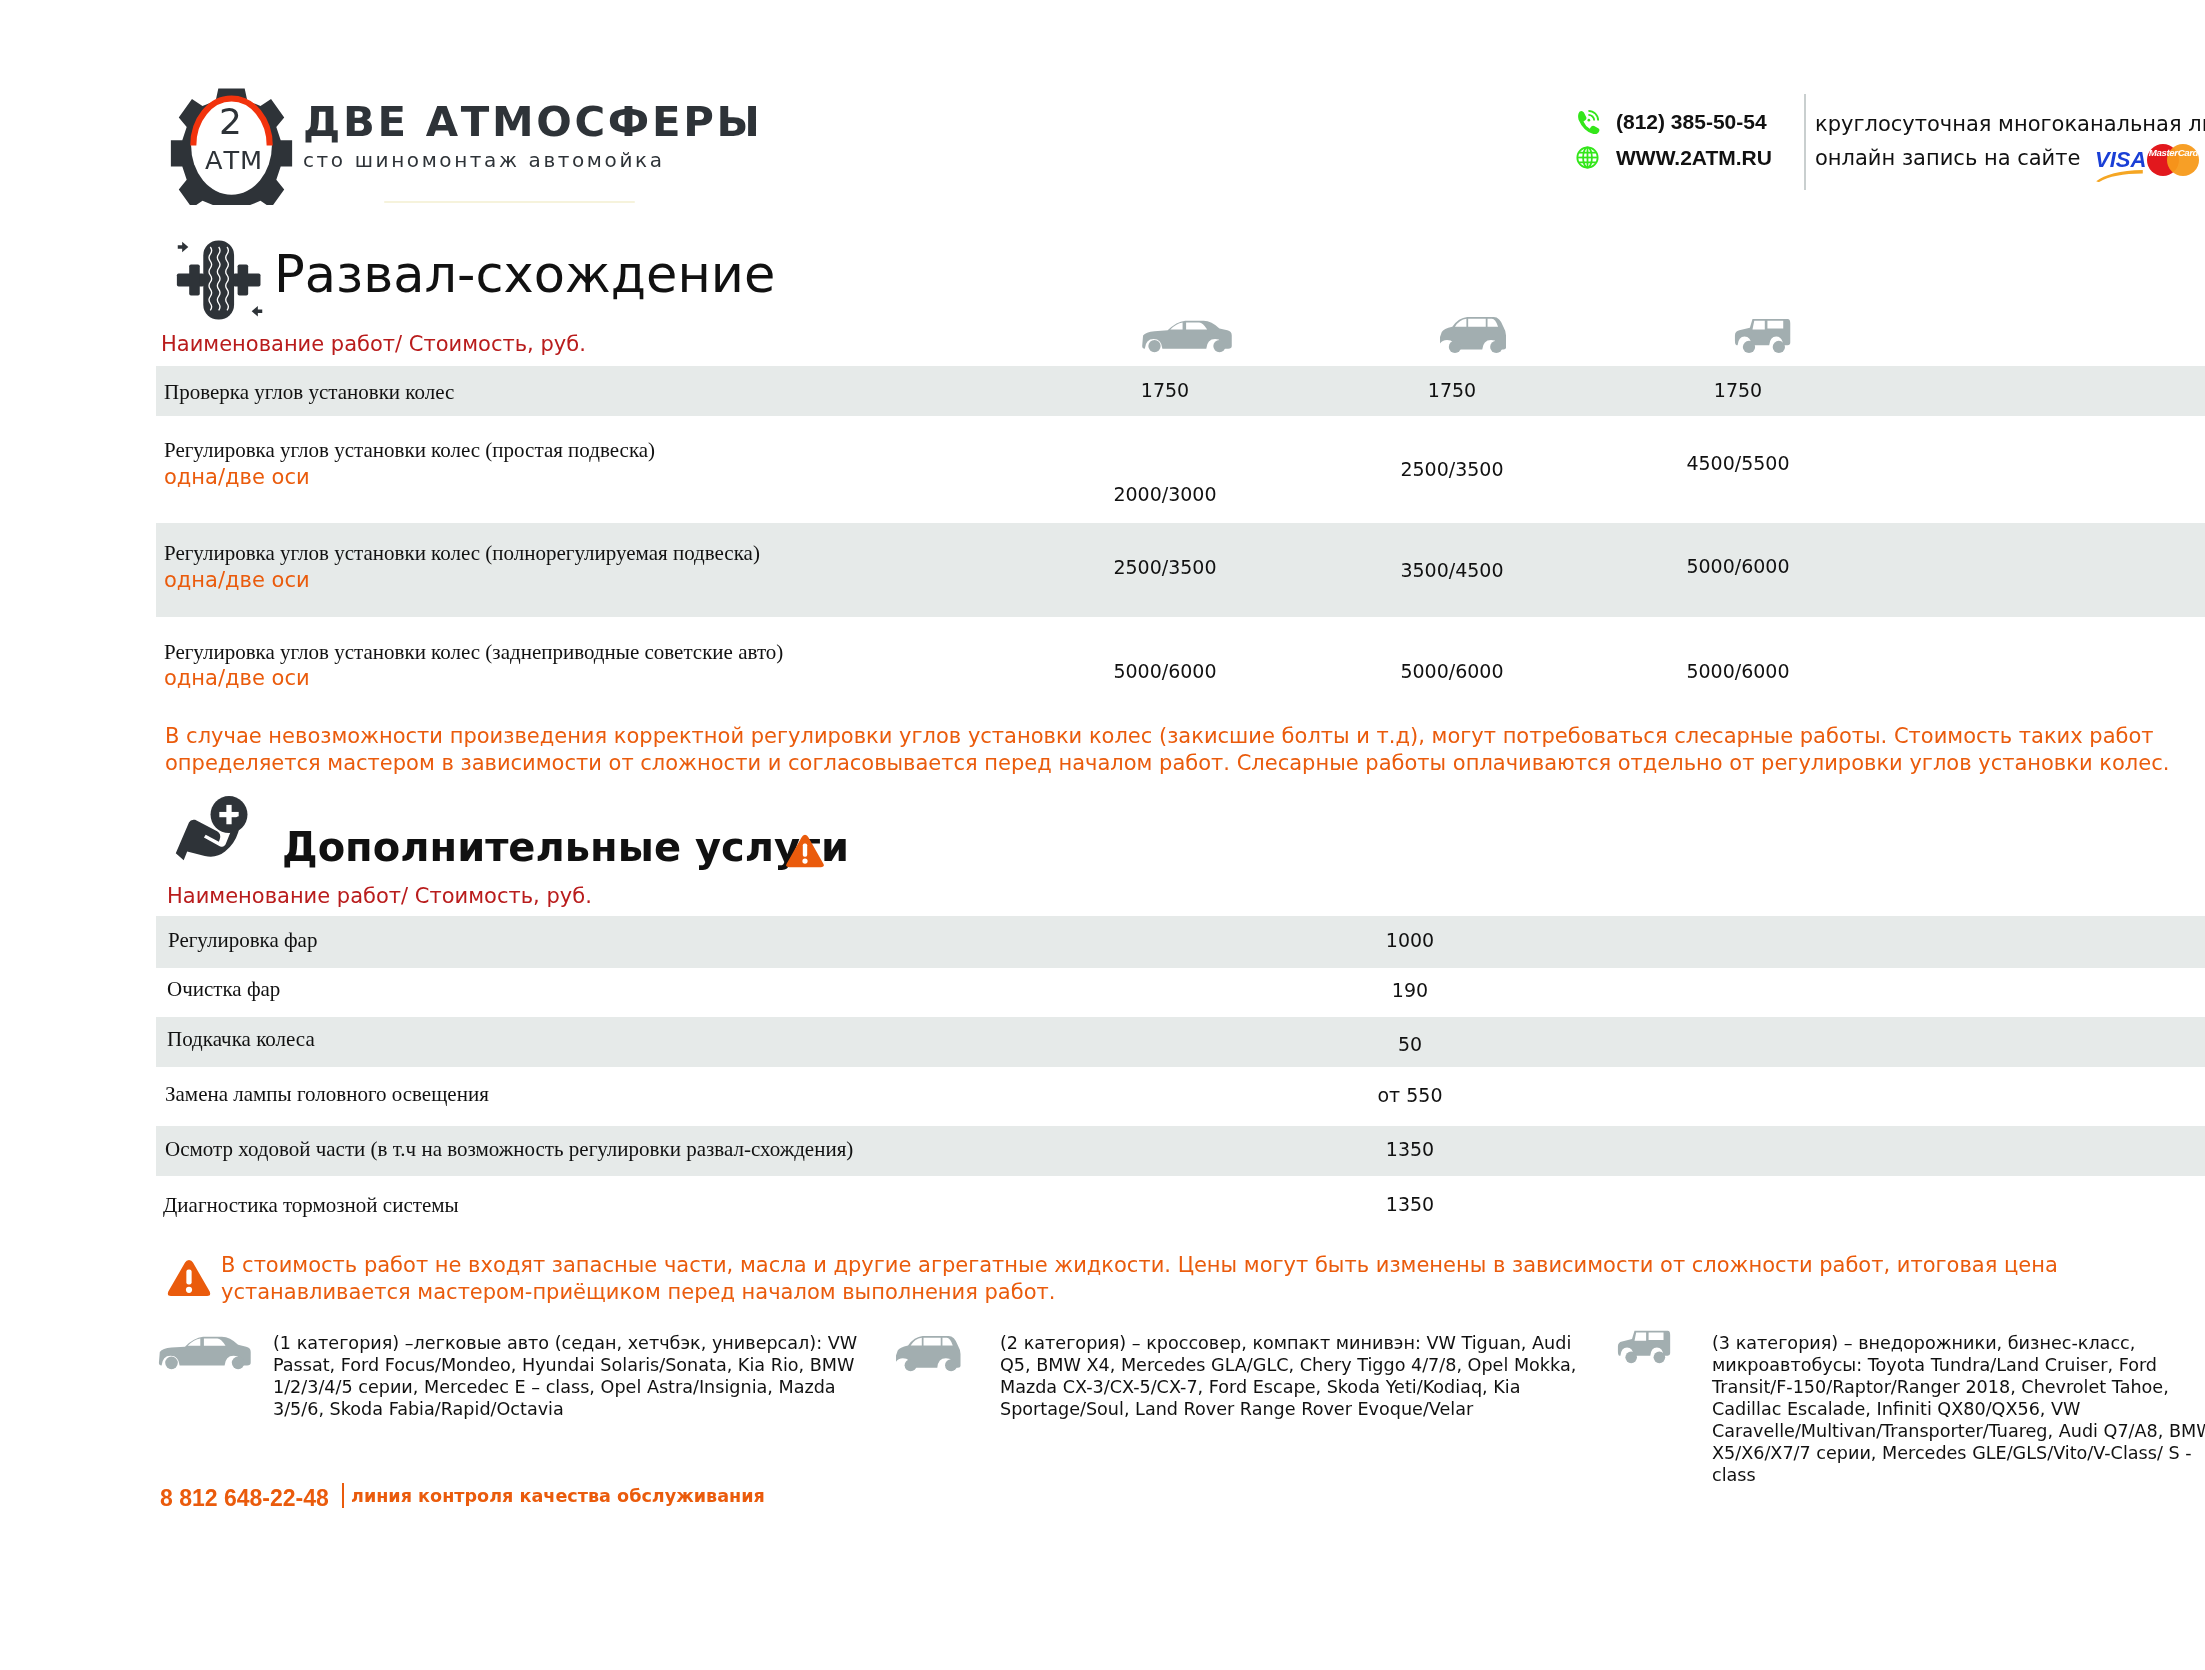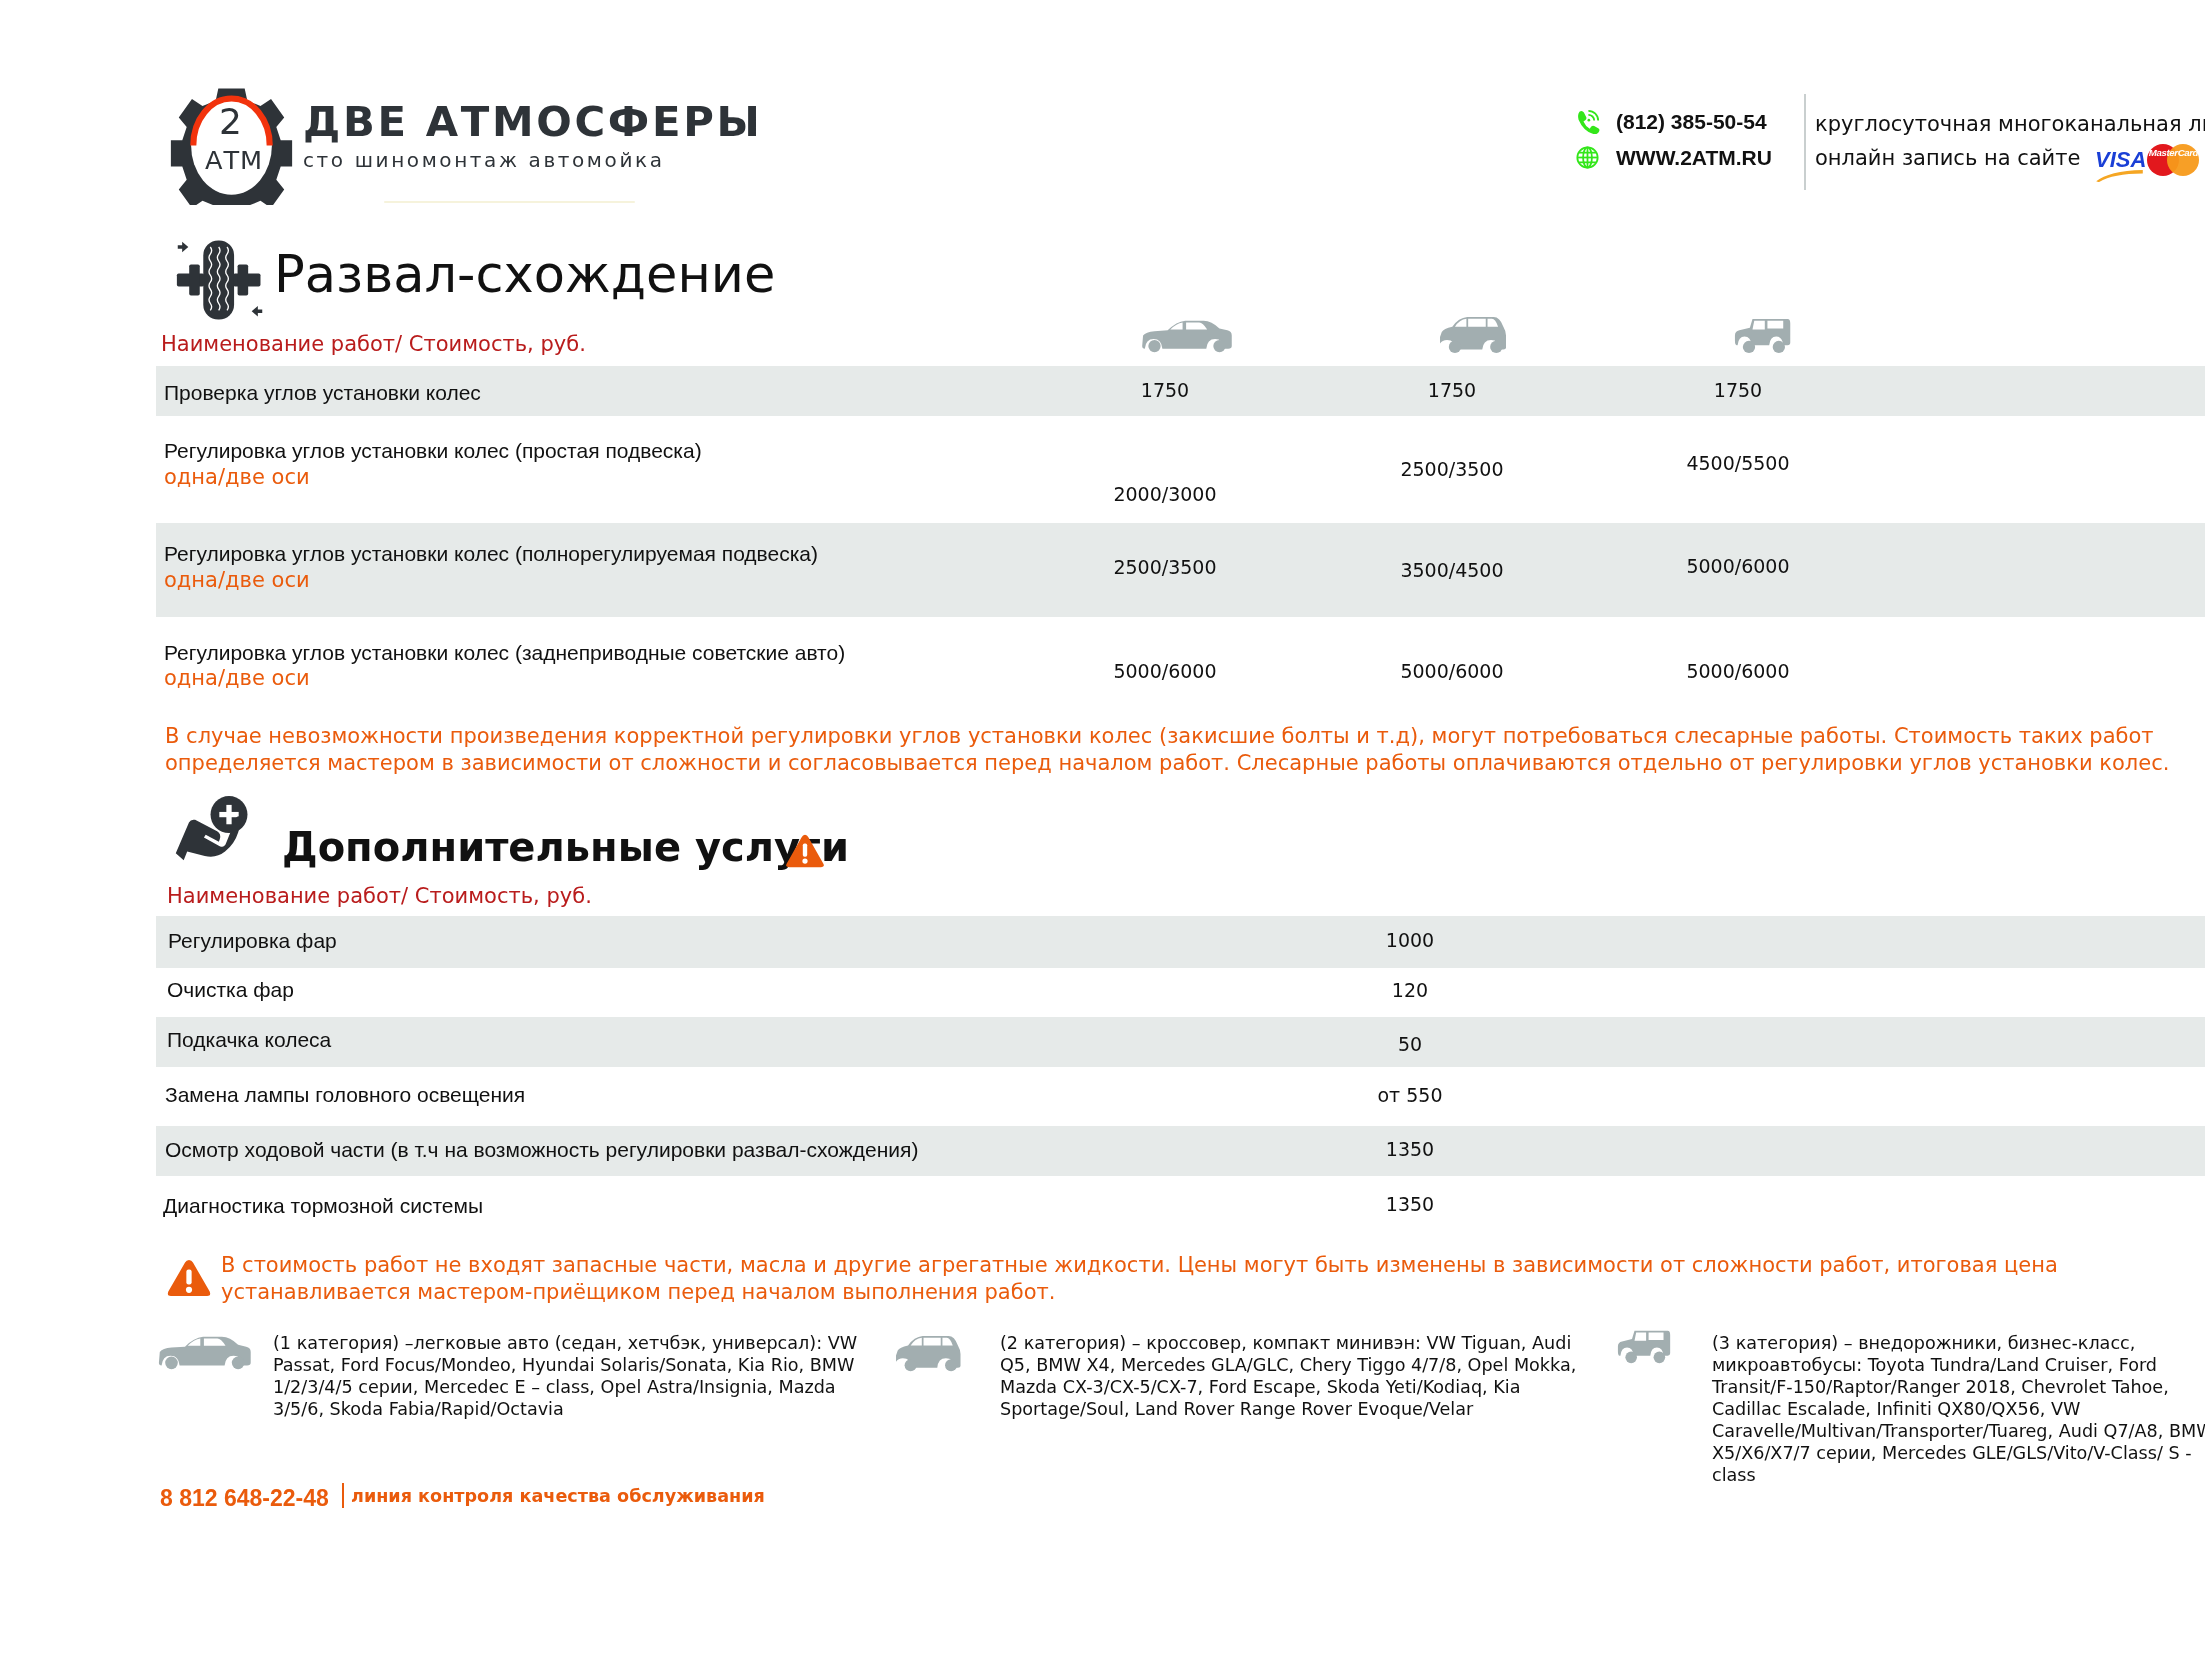--- a/index.html
+++ b/index.html
@@ -17,21 +17,21 @@
 
   .contact { font-family:"Liberation Sans",sans-serif; font-weight:bold; font-size:21px; color:#111; line-height:1; }
   .contact-note { font-family:"DejaVu Sans","Liberation Sans",sans-serif; font-size:21px; color:#111; line-height:1; }
   .vdivider { left:1804px; top:94px; width:1.8px; height:96px; background:#c9cfcf; }
 
   
   .h1 { font-family:"DejaVu Sans","Liberation Sans",sans-serif; font-size:51px; color:#111; line-height:1; }
   .h2 { font-family:"DejaVu Sans","Liberation Sans",sans-serif; font-weight:bold; font-size:40px; color:#111; line-height:1; }
   .colhead { font-family:"DejaVu Sans","Liberation Sans",sans-serif; font-size:21px; color:#b91c1c; line-height:1; }
 
-  .cell { font-family:Liberation Sans, sans-serif; font-size:21px; color:#111; line-height:1; white-space:nowrap; }
+  .cell { font-family:Liberation Serif, serif; font-size:21px; color:#111; line-height:1; white-space:nowrap; }
   .sub { font-family:"DejaVu Sans","Liberation Sans",sans-serif; font-size:21px; color:#ea5b0c; line-height:1; white-space:nowrap; }
   .val { font-family:"DejaVu Sans","Liberation Sans",sans-serif; font-size:19px; color:#111; line-height:1; text-align:center; width:176px; white-space:nowrap; }
   .note { font-family:"DejaVu Sans","Liberation Sans",sans-serif; font-size:21px; color:#ea5b0c; line-height:26.5px; }
 
   .legend { font-family:"DejaVu Sans","Liberation Sans",sans-serif; font-size:17.6px; color:#111; line-height:22px; }
   .footer-phone { font-family:"Liberation Sans",sans-serif; font-weight:bold; font-size:23px; color:#ea5b0c; line-height:1; }
   .footer-sep { width:2.2px; height:25px; background:#ea5b0c; }
   .footer-text { font-family:"DejaVu Sans","Liberation Sans",sans-serif; font-size:17.6px; color:#ea5b0c; line-height:1;font-weight:bold; }
 
   svg { display:block; }
@@ -190,21 +190,21 @@
 <div class="band" style="top:916px;height:52px;"></div>
 <div class="band" style="top:1017px;height:50px;"></div>
 <div class="band" style="top:1126px;height:50px;"></div>
 
 <div>
   <div class="abs cell" style="left:168px;top:930px;">Регулировка фар</div>
   <div class="abs val" style="left:1322px;top:931px;">1000</div>
 </div>
 <div>
   <div class="abs cell" style="left:167px;top:979px;">Очистка фар</div>
-  <div class="abs val" style="left:1322px;top:981px;">120</div>
+  <div class="abs val" style="left:1322px;top:981px;">190</div>
 </div>
 <div>
   <div class="abs cell" style="left:167px;top:1029px;">Подкачка колеса</div>
   <div class="abs val" style="left:1322px;top:1035px;">50</div>
 </div>
 <div>
   <div class="abs cell" style="left:165px;top:1084px;">Замена лампы головного освещения</div>
   <div class="abs val" style="left:1322px;top:1086px;">от 550</div>
 </div>
 <div>

